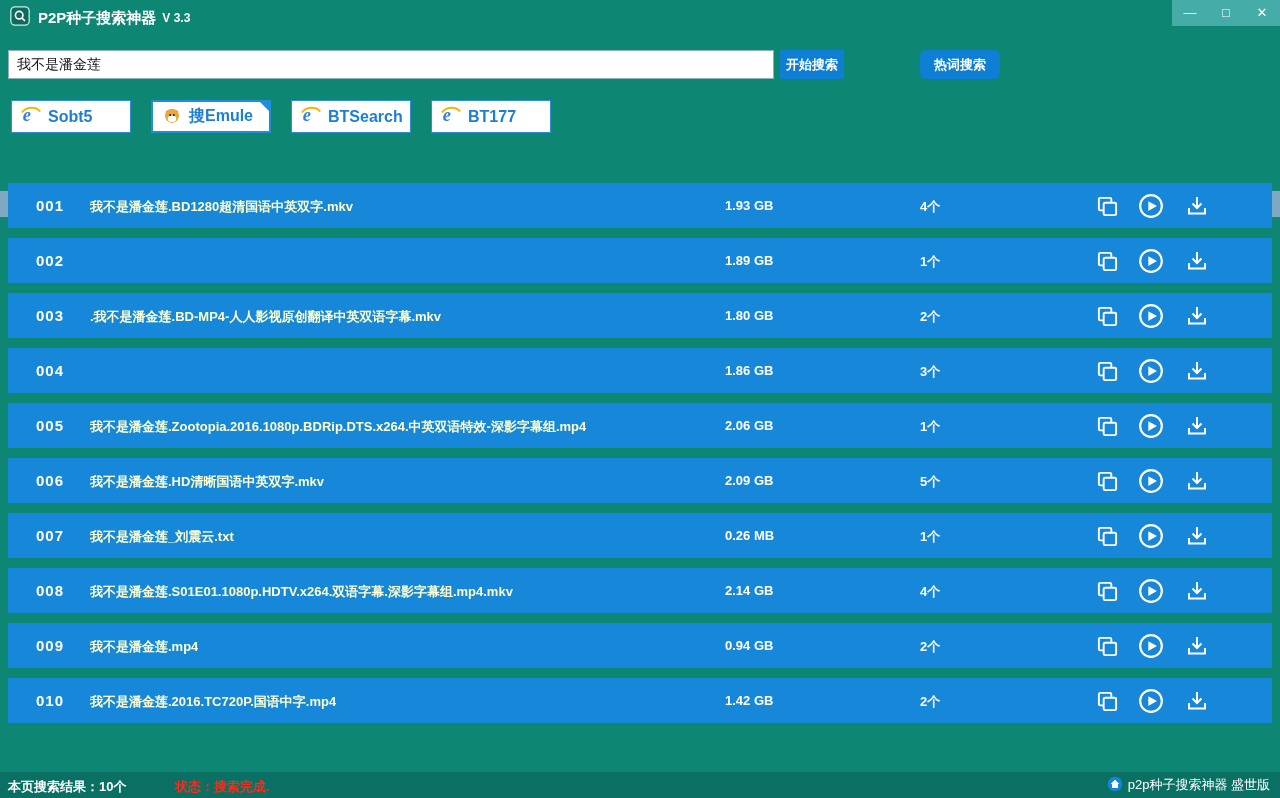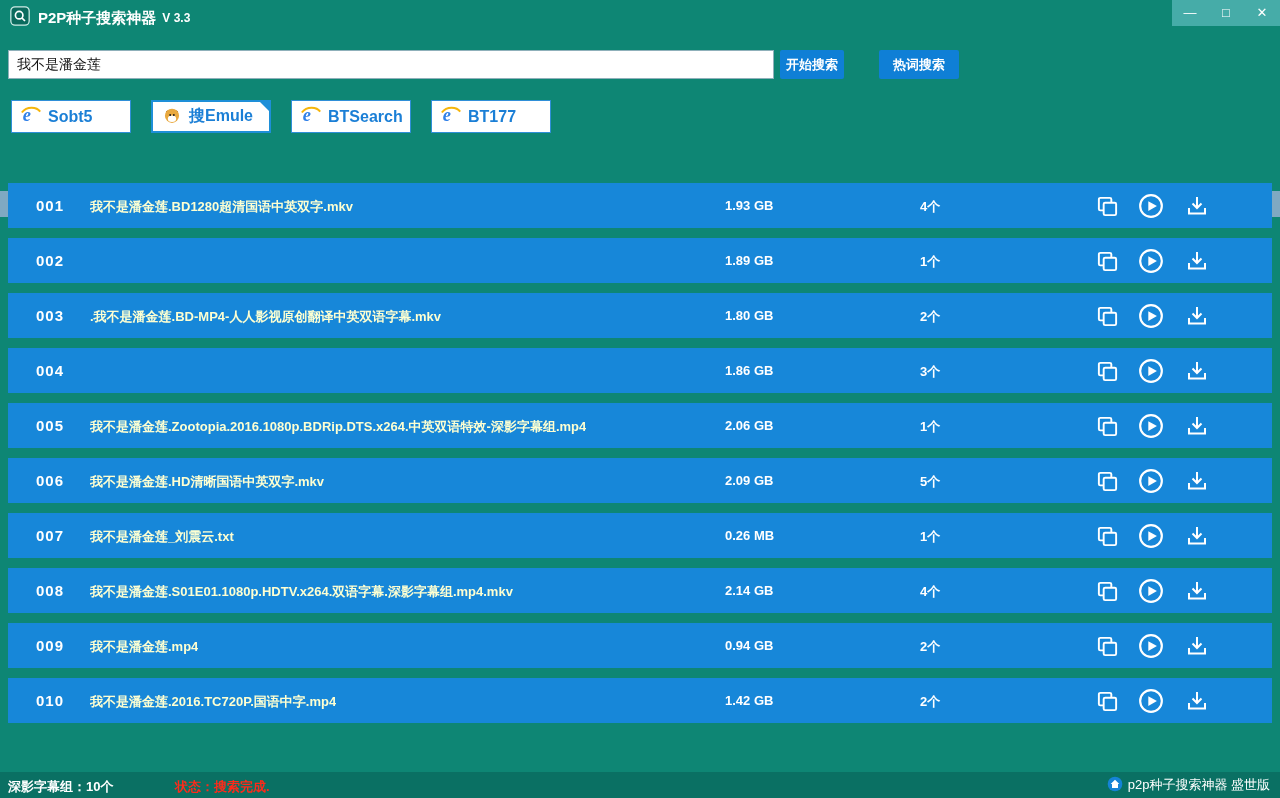--- a/index.html
+++ b/index.html
@@ -20,21 +20,21 @@
   .win-title{position:absolute;left:38px;top:9px;color:#fff;font-weight:bold;font-size:15px;white-space:nowrap;}
   .win-version{font-size:12px;margin-left:6px;font-weight:bold;vertical-align:1px;}
   .win-controls{position:absolute;right:0;top:0;width:108px;height:26px;background:var(--controls-bg);display:flex;}
   .win-btn{flex:1;border:none;background:transparent;color:#fff;font-size:13px;line-height:26px;cursor:pointer;padding:0;font-family:inherit;}
   
   .search-input{position:absolute;left:8px;top:50px;width:766px;height:29px;border:1px solid #8fb0ba;background:#fff;
     padding:0 8px;font-size:14px;color:#111;font-family:inherit;outline:none;}
   .btn{position:absolute;top:50px;height:29px;background:var(--btn-blue);color:#fff;border:none;border-radius:2px;
     font-weight:bold;font-size:13px;cursor:pointer;font-family:inherit;}
   .btn-start{left:780px;width:64px;}
-  .btn-hot{left:879px;width:80px;}
+  .btn-hot{left:920px;width:80px;border-radius:6px;}
   
   .engine{position:absolute;top:100px;height:33px;width:120px;background:#fff;border:1px solid #2F8FD8;
     display:flex;align-items:center;gap:7px;padding:0 9px;cursor:pointer;}
   .engine .elabel{color:var(--link-blue);font-weight:bold;font-size:16px;white-space:nowrap;}
   .engine.e1{left:11px;}
   .engine.e2{left:151px;border:2px solid #1E8FD8;}
   .engine.e3{left:291px;}
   .engine.e4{left:431px;}
   .engine.selected::after{content:'';position:absolute;top:-2px;right:-2px;width:0;height:0;
     border-left:13px solid transparent;border-top:13px solid #1E8FD8;}
@@ -378,21 +378,21 @@
         <svg viewBox="0 0 24 24" width="24" height="24" fill="none" stroke="#fff" stroke-width="2">
           <path d="M12 3v10"></path>
           <path d="M7.5 9.5 12 14l4.5-4.5"></path>
           <path d="M4 14v5.5h16V14"></path>
         </svg>
       </span>
     </div>
   </div>
 
 <div class="statusbar">
-  <span class="result-label">深影字幕组：10个</span>
+  <span class="result-label">本页搜索结果：10个</span>
   <span class="status-label">状态：搜索完成.</span>
   <span class="brand">
     <span>
       <svg width="16" height="16" viewBox="0 0 24 24" style="display:block">
         <circle cx="12" cy="12" r="11" fill="#1583D6"></circle>
         <path d="M12 5.5 L18.5 12 H16.5 V18 H7.5 V12 H5.5 Z" fill="#fff"></path>
       </svg>
     </span>
     <span>p2p种子搜索神器 盛世版</span>
   </span>

